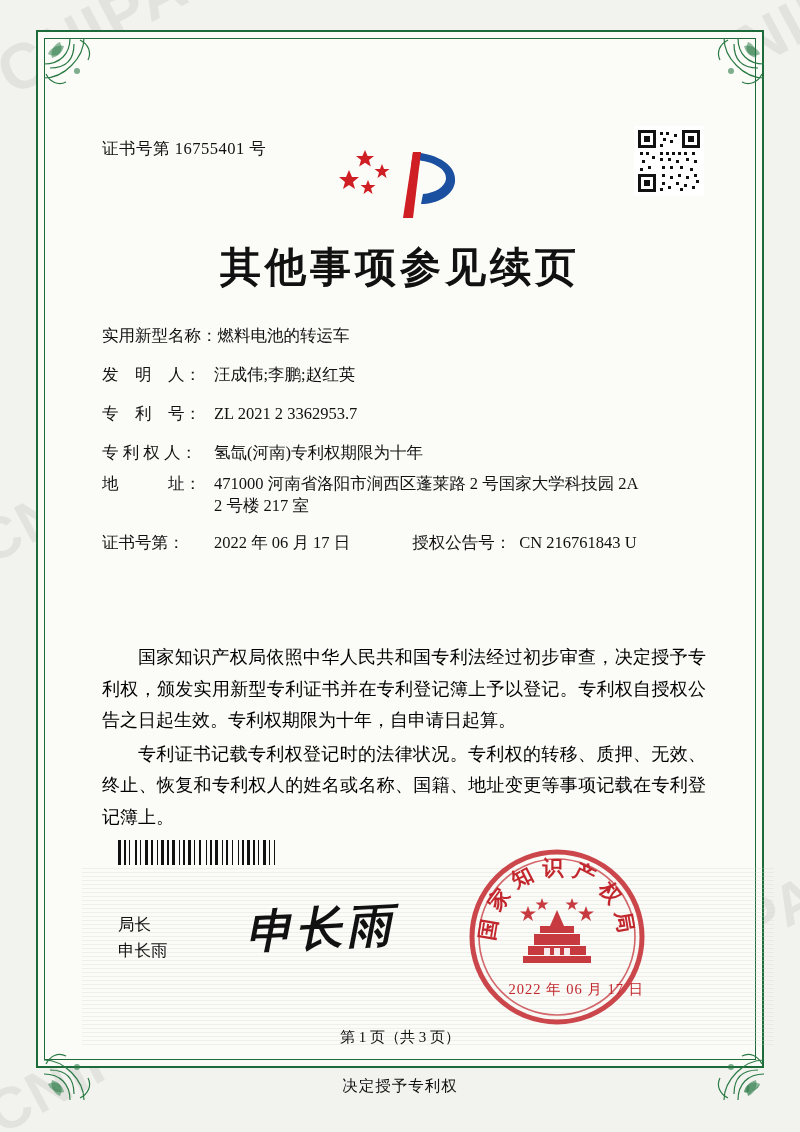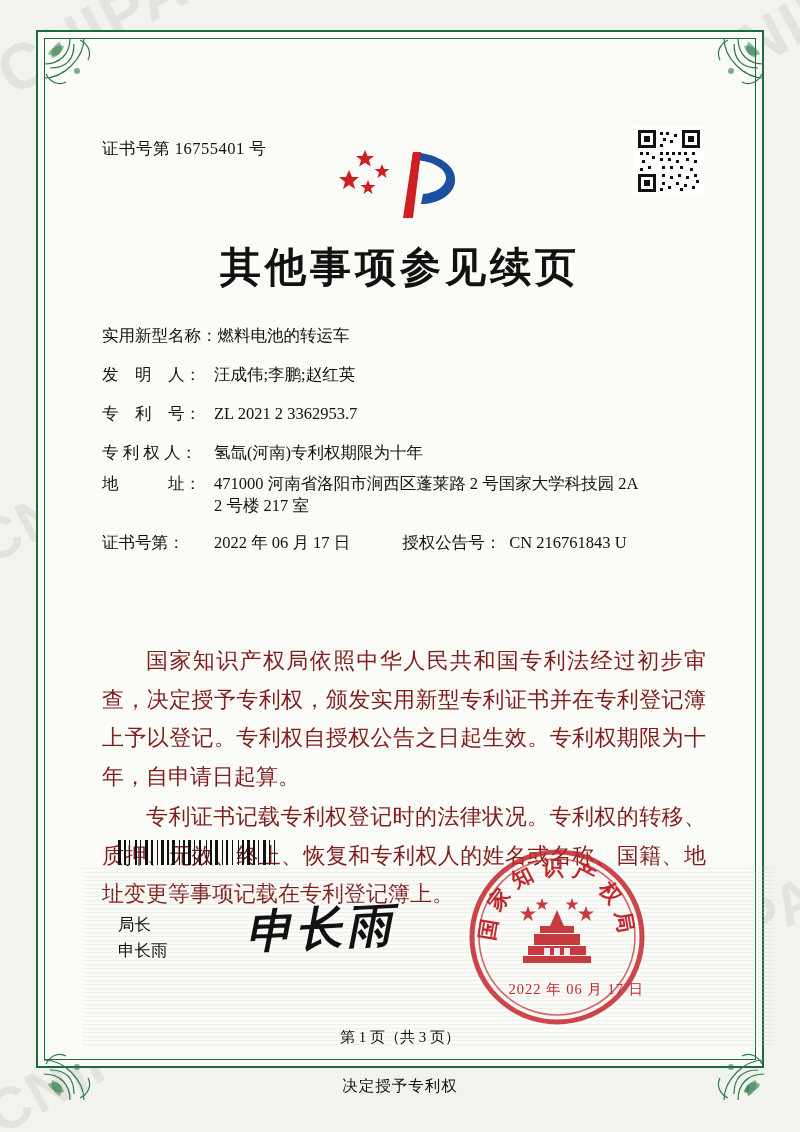--- a/index.html
+++ b/index.html
@@ -74,25 +74,25 @@
   }
   .row{display:flex;align-items:flex-start;margin-bottom:22.5px;}
   .lbl{
     flex:0 0 112px;
     letter-spacing:0px;
     white-space:nowrap;
   }
   .val{flex:1 1 auto;}
   .val .line2{display:block;margin-top:6px;}
   .pub-right{margin-left:52px;}
-  .pub-right .sub-lbl{margin-right:4px;}
+  .pub-right .sub-lbl{margin-right:4px;margin-left:10px;}
 
   .para{
     position:absolute;left:66px;right:58px;top:612px;
-    font-size:22px;color:#7f1d1d;line-height:1.75;
+    font-size:18px;color:#000000;line-height:1.75;
     text-align:justify;
   }
   .para p{margin:0 0 2px 0;text-indent:2em;}
 
   
   .barcode{
     position:absolute;left:82px;top:810px;width:215px;height:25px;
     display:flex;align-items:stretch;
   }
   .barcode i{display:block;background:#111;height:100%;}

